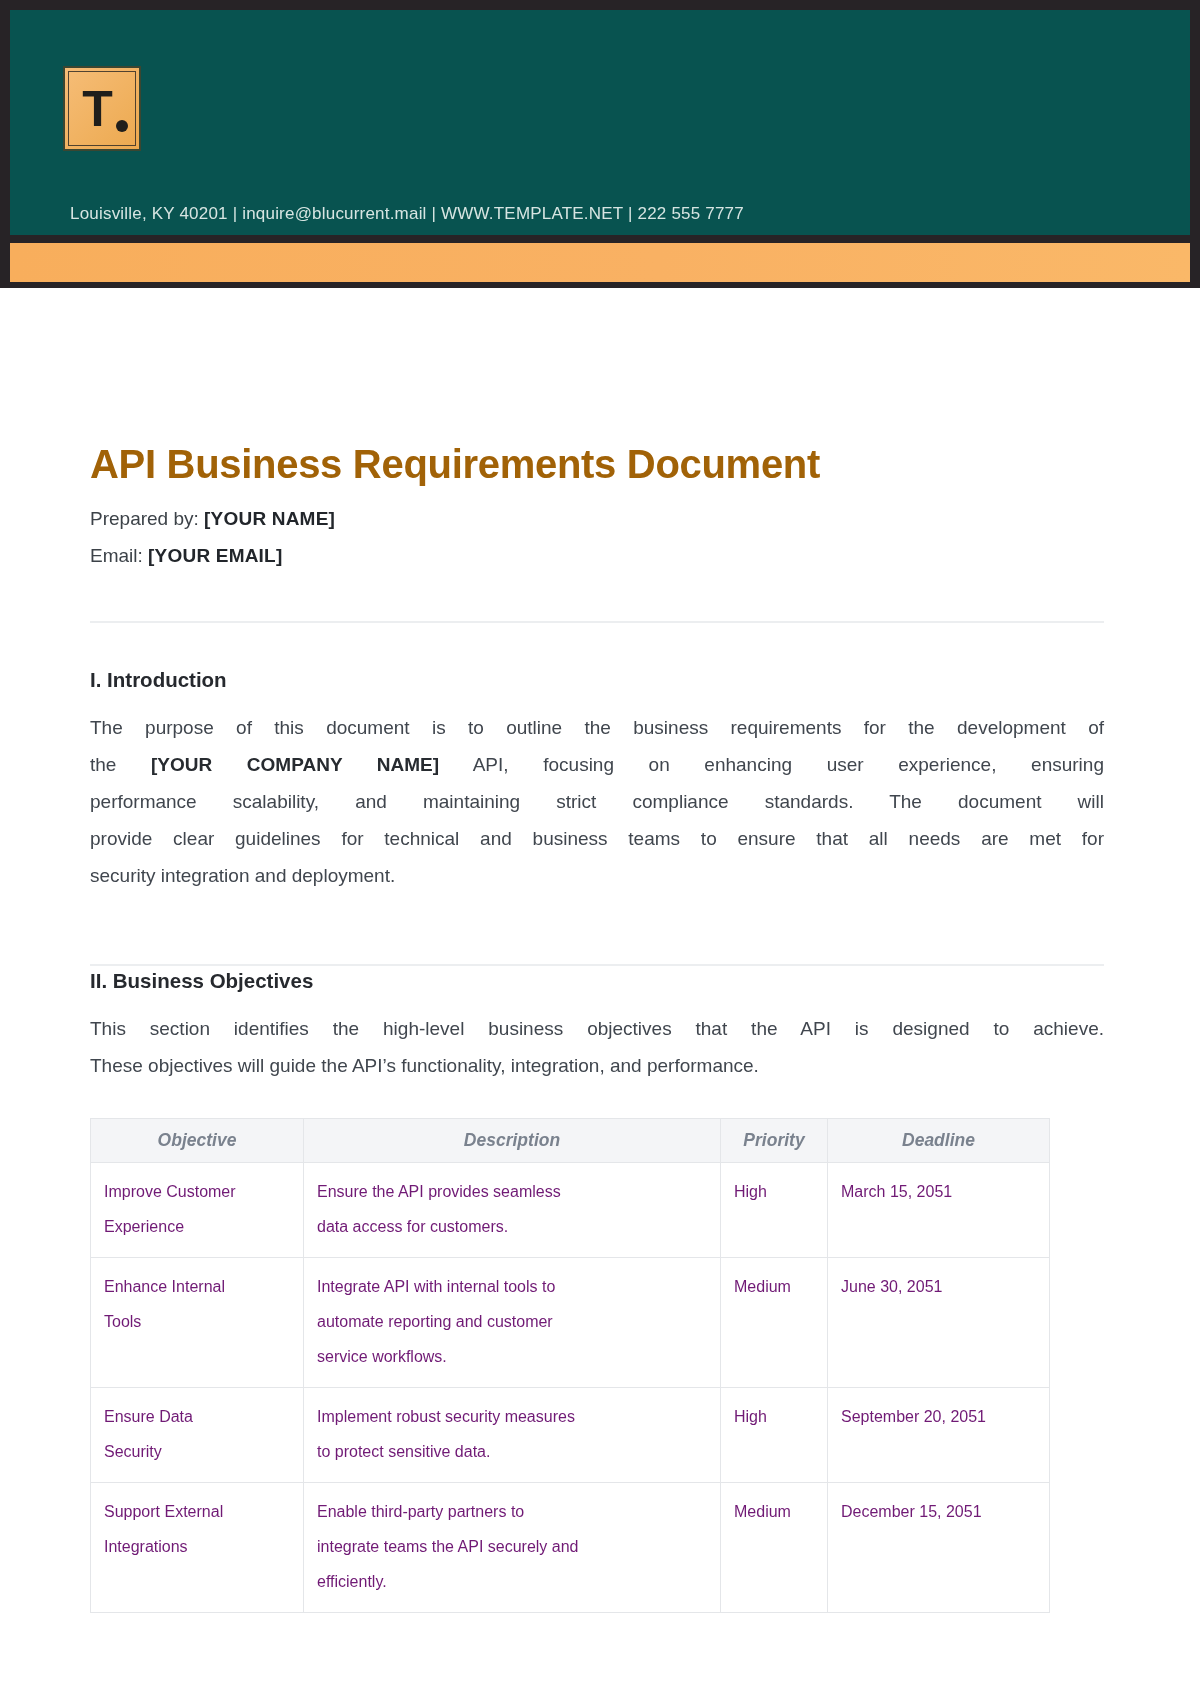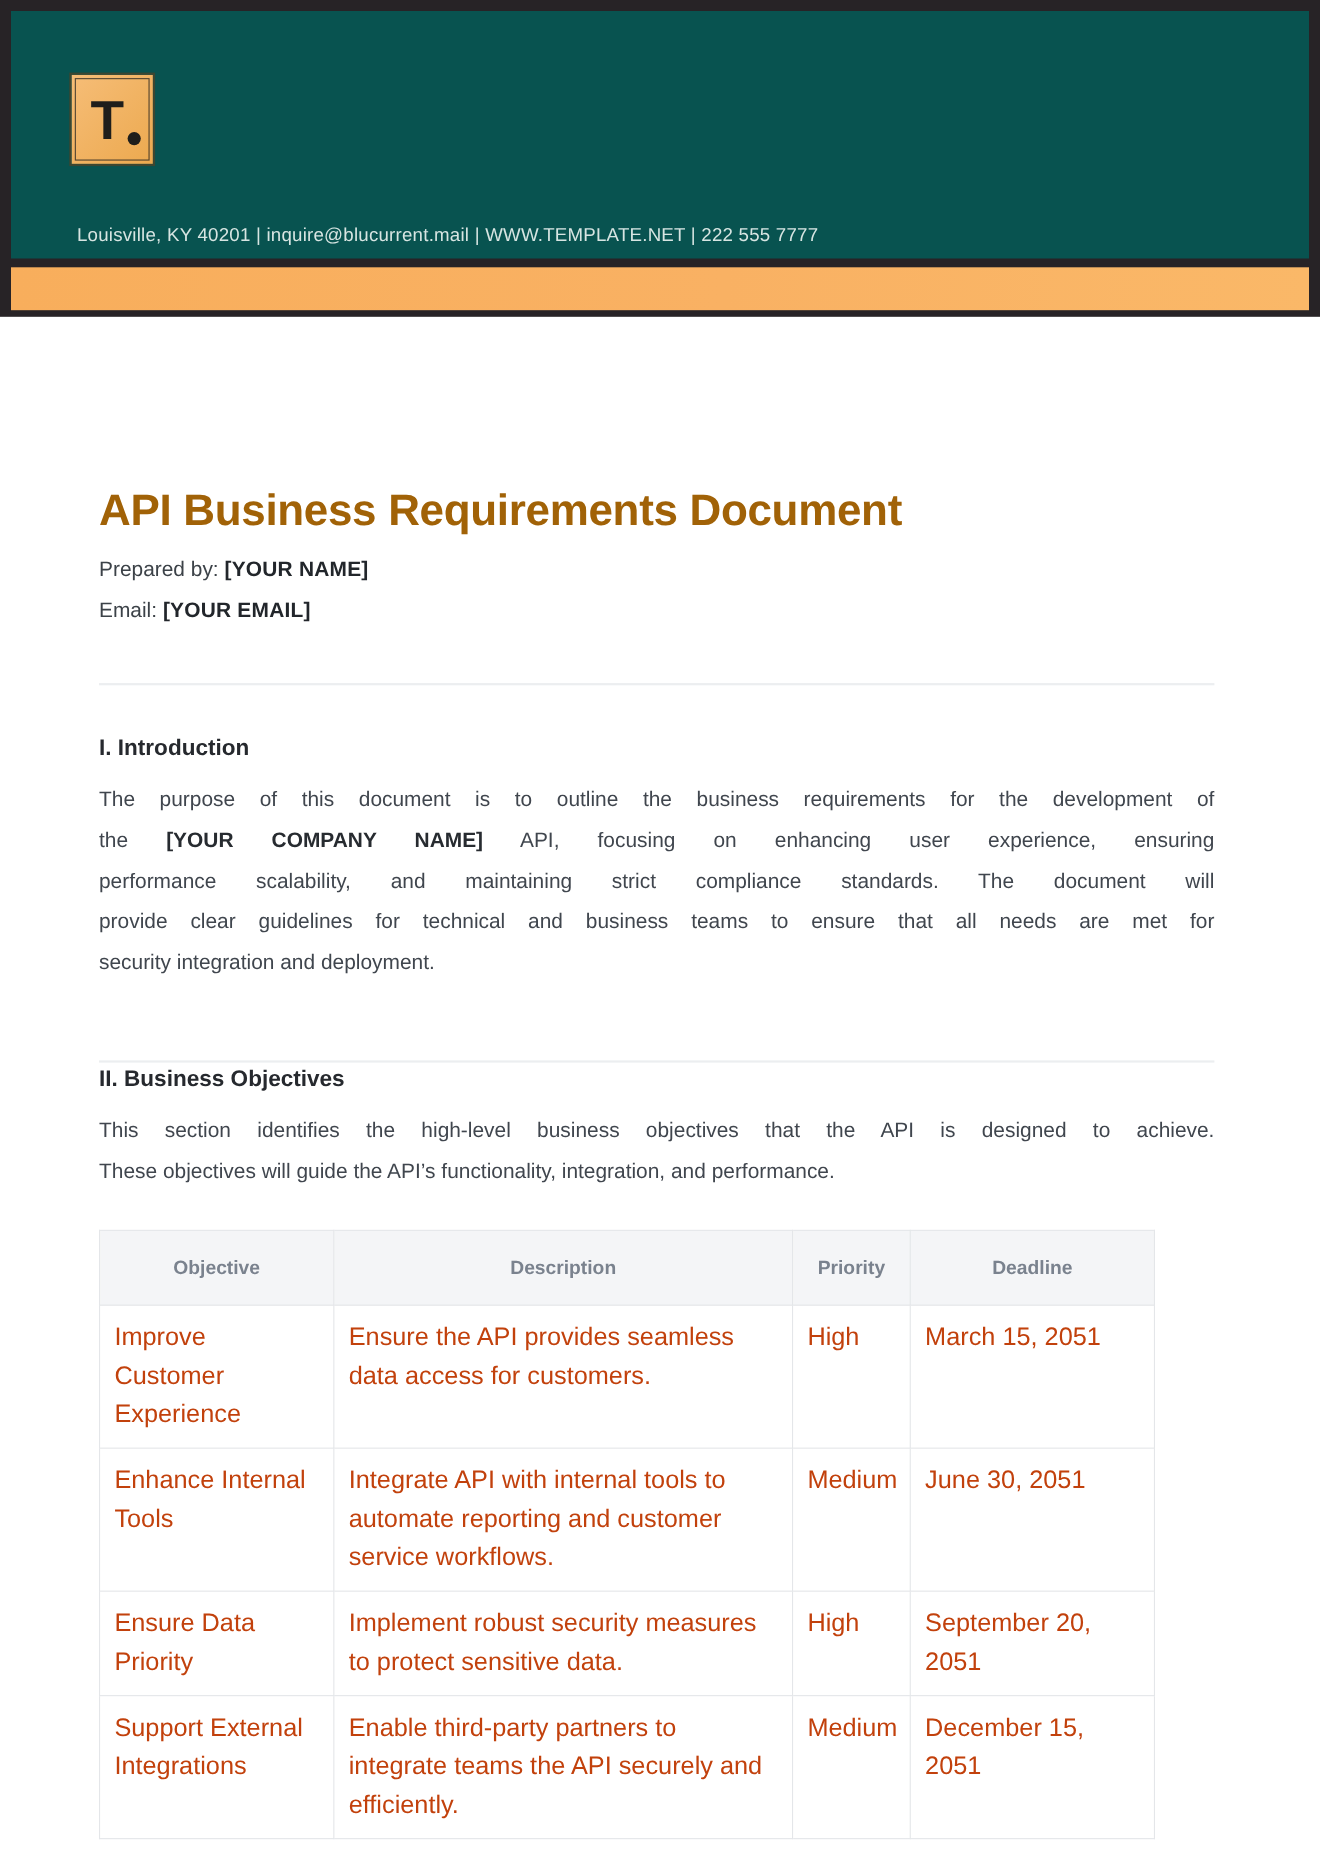--- a/index.html
+++ b/index.html
@@ -51,25 +51,25 @@
   .sec-heading-2{}
   .para{margin:14px 0 0 0;font-size:19px;line-height:37px;color:var(--body-fg);text-align:justify;}
   .jline{display:block;text-align-last:justify;}
   .jline-last{text-align-last:auto;}
   .para b{color:#272b30;font-weight:700;}
   
   table.obj{border-collapse:collapse;table-layout:fixed;width:959px;margin-top:34px;}
   table.obj th,table.obj td{border:1px solid var(--tbl-border);}
   table.obj th{
     background:var(--tbl-head-bg);color:var(--tbl-head-fg);
-    font-size:17.5px;font-weight:700;text-align:center;padding:20px 12px;line-height:27px;
+    font-size:17.5px;font-weight:700;text-align:center;padding:8px 12px;line-height:27px;font-style:italic;
   }
   table.obj td{
     vertical-align:top;padding:11px 13px 13px 13px;
-    font-size:23px;line-height:35px;color:#c2410c;white-space:pre-line;text-align:left;
+    font-size:16px;line-height:35px;color:#701a75;white-space:pre-line;text-align:left;
   }
 </style>
 </head>
 <body>
 
 <header class="hero">
   <div class="hero-teal">
     <div class="logo">
       <span class="logo-letter">T</span>
       <span class="logo-dot"></span>
@@ -137,21 +137,21 @@
         <td>Enhance Internal
 Tools</td>
         <td>Integrate API with internal tools to
 automate reporting and customer
 service workflows.</td>
         <td>Medium</td>
         <td>June 30, 2051</td>
       </tr>
       <tr>
         <td>Ensure Data
-Priority</td>
+Security</td>
         <td>Implement robust security measures
 to protect sensitive data.</td>
         <td>High</td>
         <td>September 20, 2051</td>
       </tr>
       <tr>
         <td>Support External
 Integrations</td>
         <td>Enable third-party partners to
 integrate teams the API securely and

